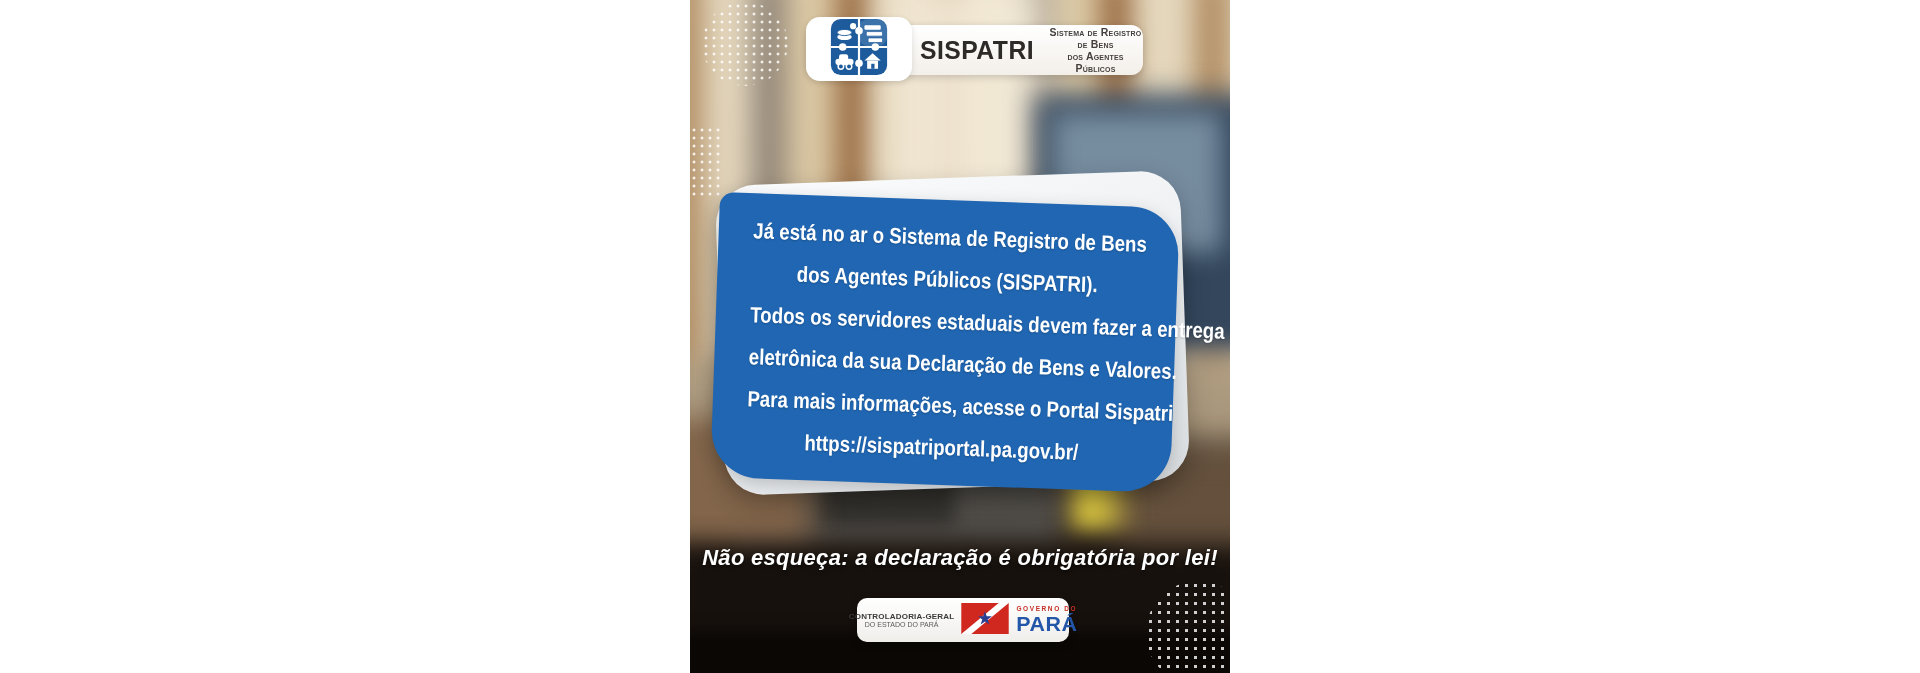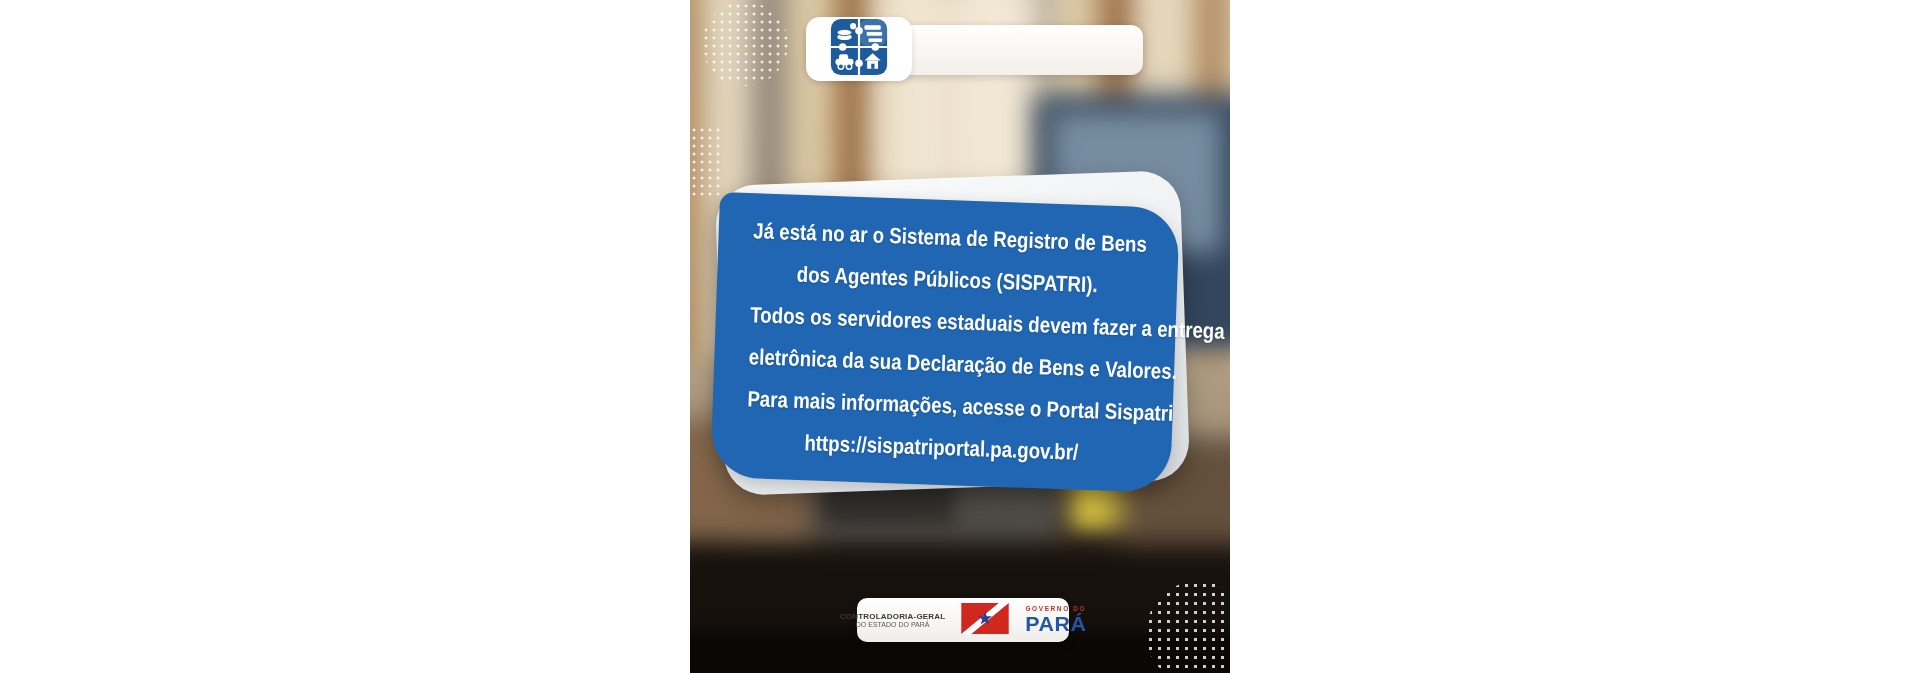--- a/index.html
+++ b/index.html
@@ -61,21 +61,21 @@
     font-size:22px; white-space:nowrap; transform:scaleX(.85); text-shadow:0 1px 2px rgba(0,0,0,.2); }
 
   
   .reminder { position:absolute; left:0; top:545px; width:540px; text-align:center; }
   .reminder span { color:#ffffff; font-weight:700; font-style:italic; font-size:22px; letter-spacing:.3px;
     white-space:nowrap; text-shadow:0 2px 4px rgba(0,0,0,.6); }
 
   
   .footer-banner { position:absolute; left:167px; top:598px; width:212px; height:44px; border-radius:10px;
     background:linear-gradient(180deg,#ffffff,#f0eeeb); box-shadow:0 2px 8px rgba(0,0,0,.3);
-    display:flex; align-items:center; justify-content:center; gap:16px; }
+    display:flex; align-items:center; justify-content:center; gap:7px; }
   .org-block { text-align:center; }
   .org-name { font-size:8px; font-weight:700; color:#3a3a3a; letter-spacing:.2px; white-space:nowrap; }
   .org-sub { font-size:7px; color:#5a5a5a; white-space:nowrap; }
   .gov-block { text-align:right; line-height:1; }
   .gov-top { font-size:6.5px; font-weight:700; color:#c62f24; letter-spacing:1.6px; white-space:nowrap; }
   .gov-name { font-size:21px; font-weight:700; color:#2356a8; letter-spacing:.5px; margin-top:1px; transform:scaleX(1.02); }
 </style>
 </head>
 <body>
 
@@ -123,33 +123,43 @@
             <rect x="10" y="40" width="10" height="7" rx="2.5" fill="#ffffff"></rect>
             <rect x="6" y="45" width="20" height="7" rx="3.4" fill="#ffffff"></rect>
             <circle cx="12" cy="53.5" r="3" fill="#1d5b9c" stroke="#ffffff" stroke-width="1.6"></circle>
             <circle cx="21" cy="53.5" r="3" fill="#1d5b9c" stroke="#ffffff" stroke-width="1.6"></circle>
             <path d="M38 47 L47 39 L56 47 Z" fill="#ffffff"></path>
             <rect x="41" y="47" width="12" height="9" fill="#ffffff"></rect>
             <rect x="45.5" y="50.5" width="3.6" height="5.5" fill="#1d5b9c"></rect>
           </svg>
         </span>
       </div>
+      <div class="brand-wrap">
+        <span class="brand">SISPATRI</span>
+        <span class="brand-sub">
+          <span>Sistema de Registro de Bens</span><br>
+          <span>dos Agentes Públicos</span>
+        </span>
+      </div>
     </div>
 
 
     <div class="card-white"></div>
     <div class="bubble">
       <div class="bubble-line">Já está no ar o Sistema de Registro de Bens</div>
       <div class="bubble-line">dos Agentes Públicos (SISPATRI).</div>
       <div class="bubble-line">Todos os servidores estaduais devem fazer a entrega</div>
       <div class="bubble-line">eletrônica da sua Declaração de Bens e Valores.</div>
       <div class="bubble-line">Para mais informações, acesse o Portal Sispatri</div>
       <div class="bubble-line">https://sispatriportal.pa.gov.br/</div>
     </div>
 
+    <div class="reminder">
+      <span>Não esqueça: a declaração é obrigatória por lei!</span>
+    </div>
 
     <div class="footer-banner">
       <div class="org-block">
         <div class="org-name">CONTROLADORIA-GERAL</div>
         <div class="org-sub">DO ESTADO DO PARÁ</div>
       </div>
       <span>
         <svg width="48" height="31" viewBox="0 0 52 34">
           <rect x="0" y="0" width="52" height="34" fill="#d0281f"></rect>
           <polygon points="0,34 11,34 52,0 41,0" fill="#ffffff"></polygon>

